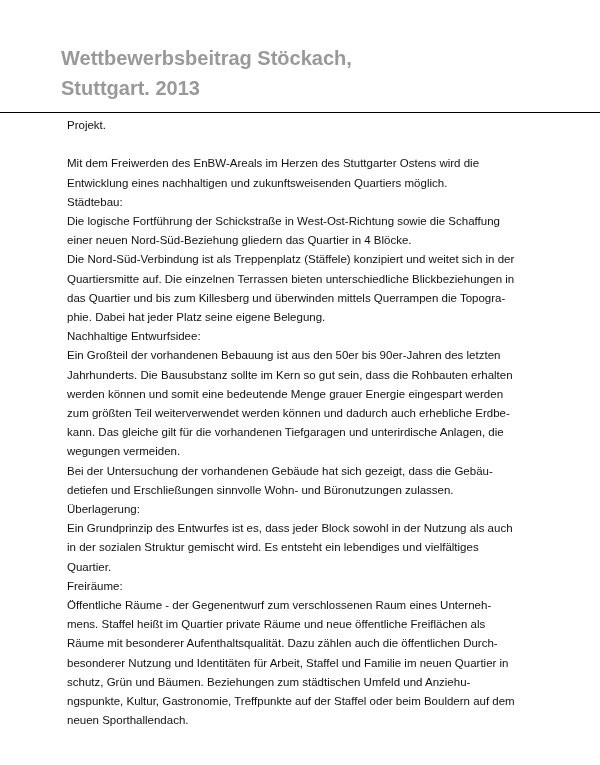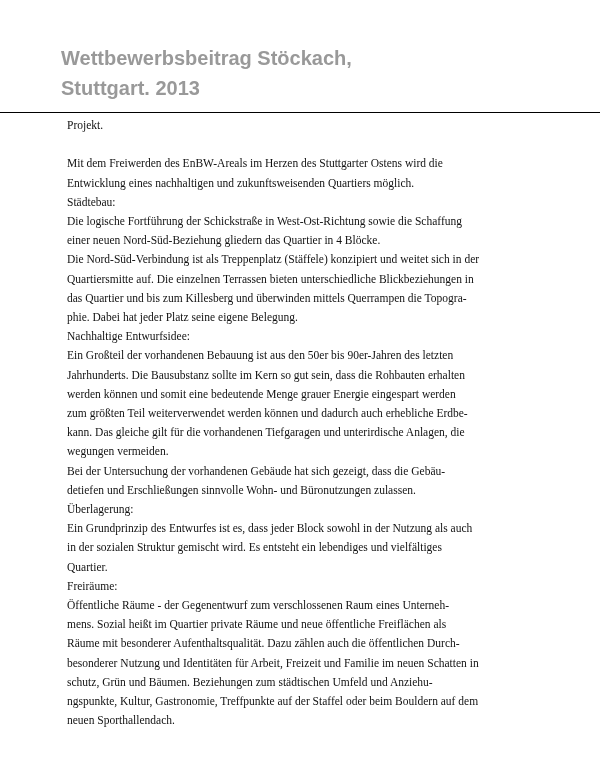--- a/index.html
+++ b/index.html
@@ -1,21 +1,21 @@
 <!DOCTYPE html>
 <html><head>
 <meta charset="utf-8">
 <style>
   html, body { margin: 0; padding: 0; background: #ffffff; }
   body { width: 600px; height: 765px; position: relative; overflow: hidden; font-family: "Liberation Sans", sans-serif; }
   .header { position: absolute; left: 0; top: 16px; width: 600px; height: 96px; border-bottom: 1px solid #000; }
   .title { position: absolute; left: 61px; top: 27px; font-family: "Liberation Sans", sans-serif; font-weight: bold; font-size: 20px; line-height: 30px; color: #999999; margin: 0; }
   .title span { display: block; }
   .content { position: absolute; left: 67px; top: 116px; width: 480px; font-size: 11.5px; line-height: 19.2px; color: #111111; }
-  .content p { margin: 0; white-space: nowrap; font-family: Liberation Serif, serif; }
+  .content p { margin: 0; white-space: nowrap; }
   .gap { height: 19.2px; }
 </style>
 </head>
 <body>
 
 <div class="header">
   <h1 class="title">
     <span>Wettbewerbsbeitrag Stöckach,</span>
     <span>Stuttgart. 2013</span>
   </h1>
@@ -42,20 +42,20 @@
       <p>kann. Das gleiche gilt für die vorhandenen Tiefgaragen und unterirdische Anlagen, die</p>
       <p>wegungen vermeiden.</p>
       <p>Bei der Untersuchung der vorhandenen Gebäude hat sich gezeigt, dass die Gebäu-</p>
       <p>detiefen und Erschließungen sinnvolle Wohn- und Büronutzungen zulassen.</p>
       <p>Überlagerung:</p>
       <p>Ein Grundprinzip des Entwurfes ist es, dass jeder Block sowohl in der Nutzung als auch</p>
       <p>in der sozialen Struktur gemischt wird. Es entsteht ein lebendiges und vielfältiges</p>
       <p>Quartier.</p>
       <p>Freiräume:</p>
       <p>Öffentliche Räume - der Gegenentwurf zum verschlossenen Raum eines Unterneh-</p>
-      <p>mens. Sozial heißt im Quartier private Räume und neue öffentliche Freiflächen als</p>
+      <p>mens. Staffel heißt im Quartier private Räume und neue öffentliche Freiflächen als</p>
       <p>Räume mit besonderer Aufenthaltsqualität. Dazu zählen auch die öffentlichen Durch-</p>
-      <p>besonderer Nutzung und Identitäten für Arbeit, Freizeit und Familie im neuen Schatten in</p>
+      <p>besonderer Nutzung und Identitäten für Arbeit, Staffel und Familie im neuen Quartier in</p>
       <p>schutz, Grün und Bäumen. Beziehungen zum städtischen Umfeld und Anziehu-</p>
       <p>ngspunkte, Kultur, Gastronomie, Treffpunkte auf der Staffel oder beim Bouldern auf dem</p>
       <p>neuen Sporthallendach.</p>
     </div>
 </div>
 
 </body></html>

